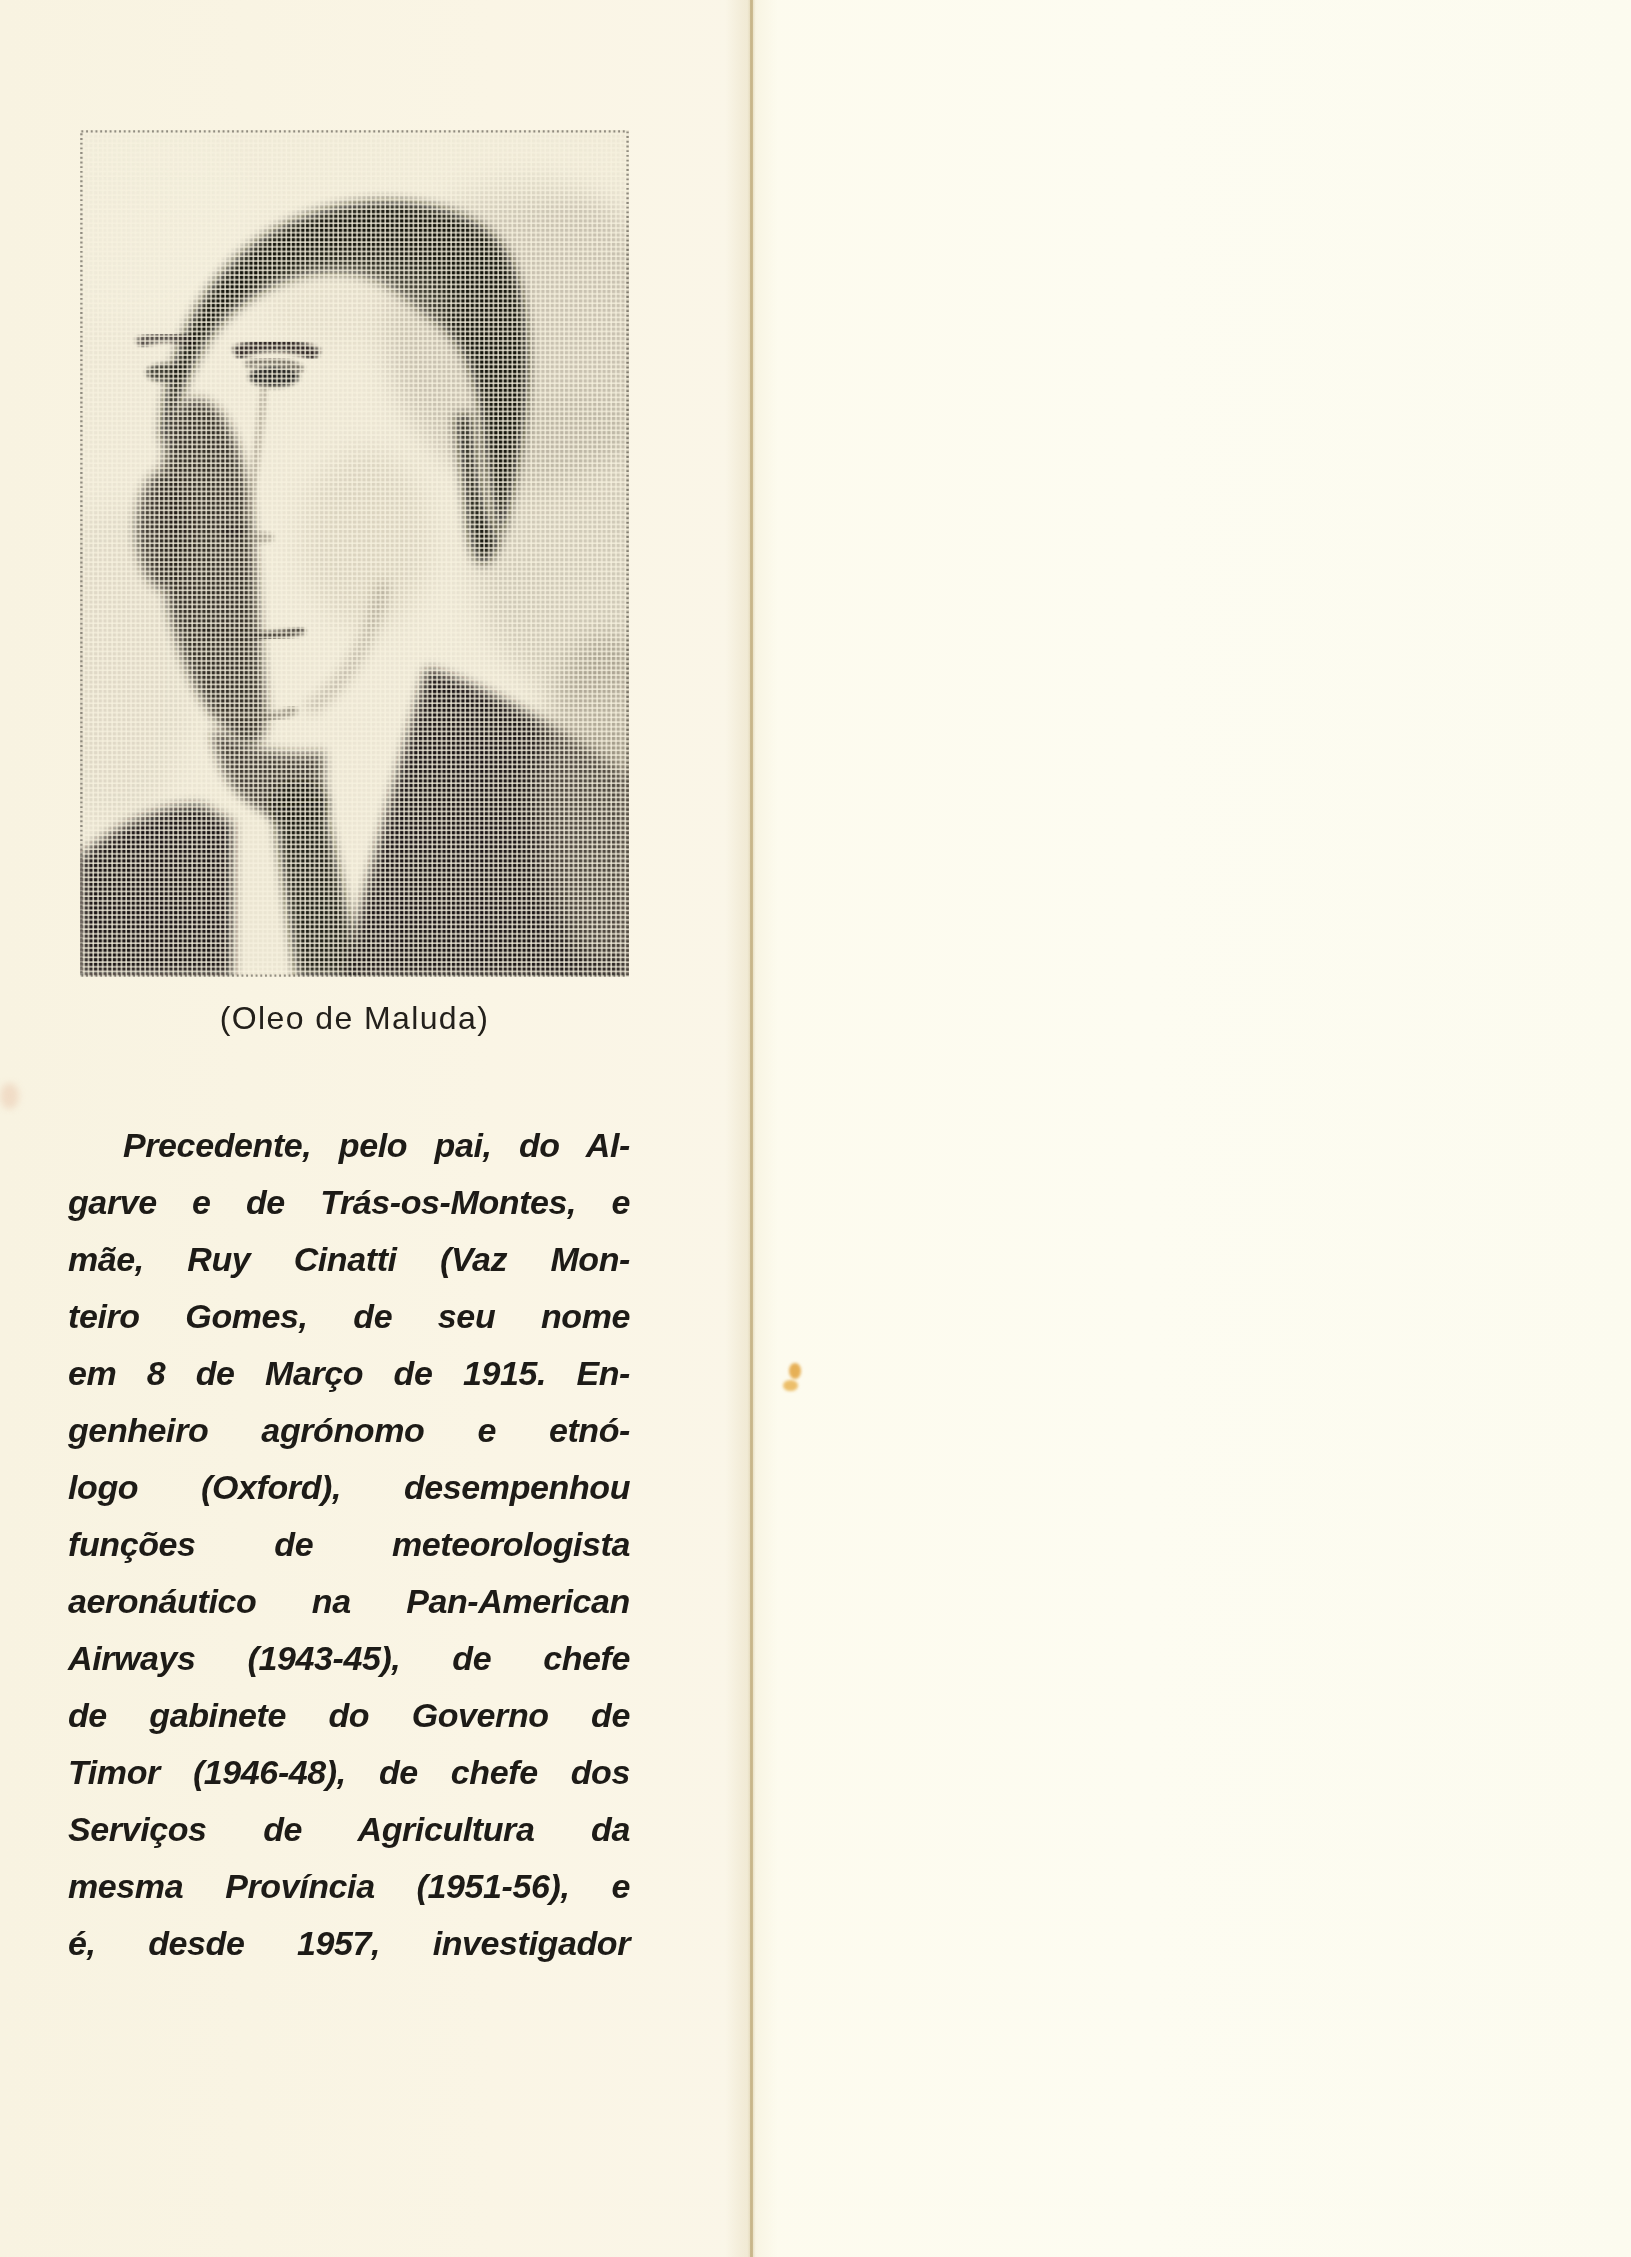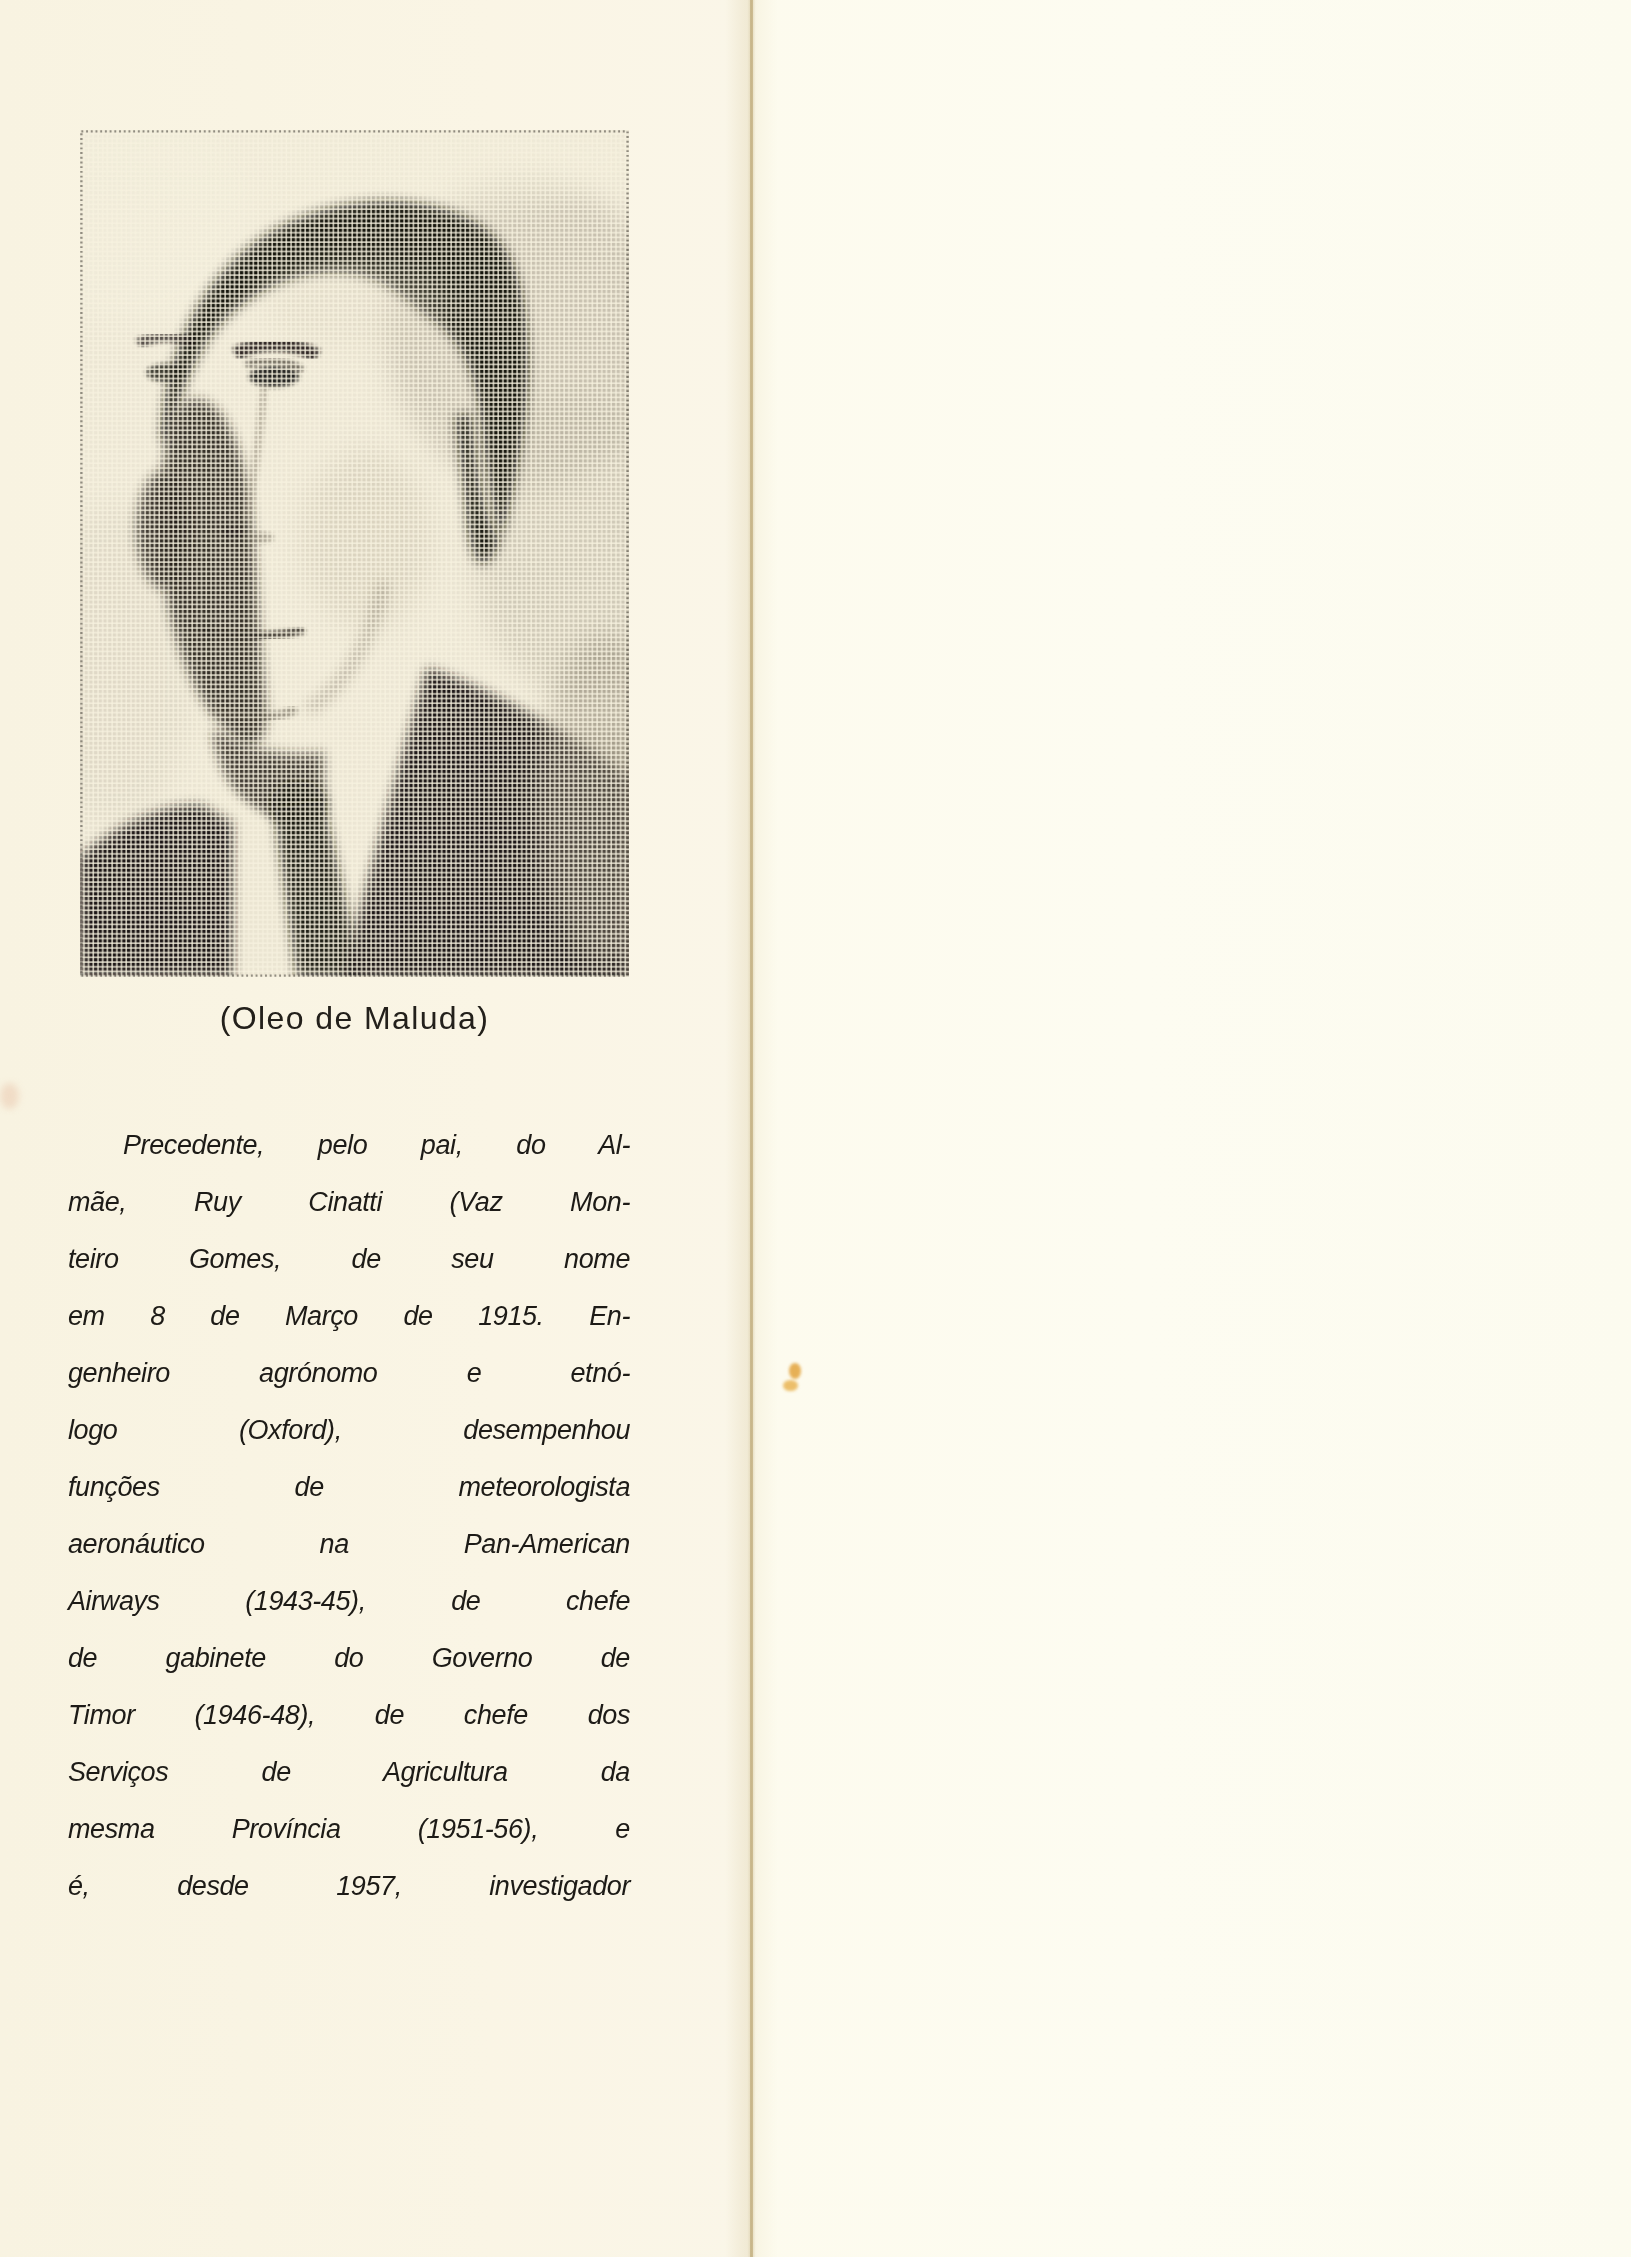--- a/index.html
+++ b/index.html
@@ -28,23 +28,24 @@
   .caption{
     position:absolute;left:80px;top:1000px;width:549px;
     text-align:center;
     font-size:32px;font-weight:500;letter-spacing:1.4px;
     color:#23201b;
   }
   
   .bio{
     position:absolute;left:68px;top:1117px;width:562px;
     font-style:italic;
-    font-size:27px;line-height:57px;
+    font-size:34px;line-height:57px;
     letter-spacing:-0.4px;
     color:#1d1b17;
+    font-weight:bold;
   }
   .text-line{
     height:57px;
     text-align:justify;
     text-align-last:justify;
     white-space:normal;
   }
   .text-line.first{text-indent:55px;}
   .text-line.last{text-align-last:left;}
   
@@ -137,20 +138,21 @@
       <rect width="583" height="900" fill="url(#mesh)"></rect>
 
       <rect x="1.5" y="1.5" width="580" height="897" fill="none" stroke="#2e2a24" stroke-width="2.5" stroke-dasharray="2 3" opacity="0.5"></rect>
     </svg>
   </div>
 
   <div class="caption">(Oleo de Maluda)</div>
 
   <div class="bio">
       <div class="text-line first">Precedente, pelo pai, do Al-</div>
+      <div class="text-line">garve e de Trás-os-Montes, e</div>
       <div class="text-line">mãe, Ruy Cinatti (Vaz Mon-</div>
       <div class="text-line">teiro Gomes, de seu nome</div>
       <div class="text-line">em 8 de Março de 1915. En-</div>
       <div class="text-line">genheiro agrónomo e etnó-</div>
       <div class="text-line">logo (Oxford), desempenhou</div>
       <div class="text-line">funções de meteorologista</div>
       <div class="text-line">aeronáutico na Pan-American</div>
       <div class="text-line">Airways (1943-45), de chefe</div>
       <div class="text-line">de gabinete do Governo de</div>
       <div class="text-line">Timor (1946-48), de chefe dos</div>

